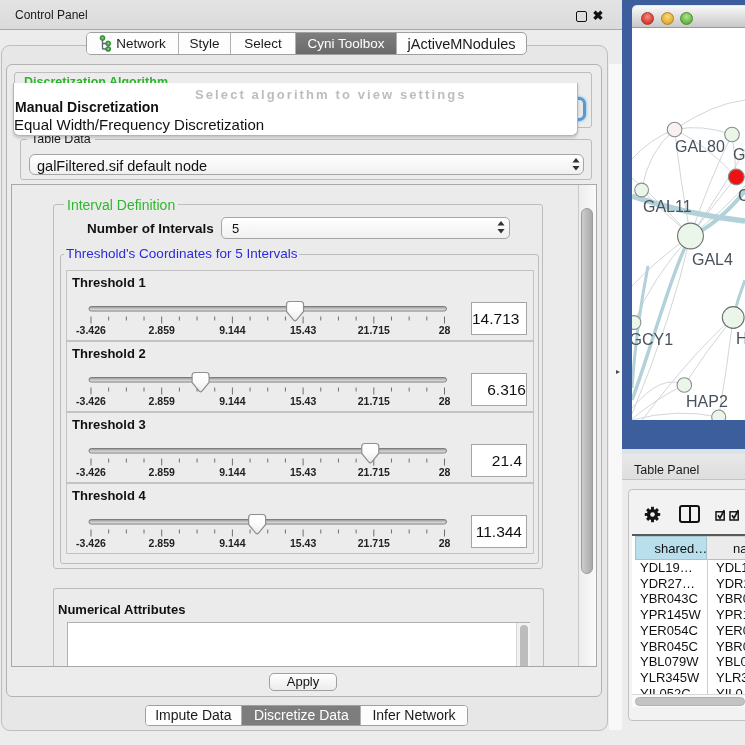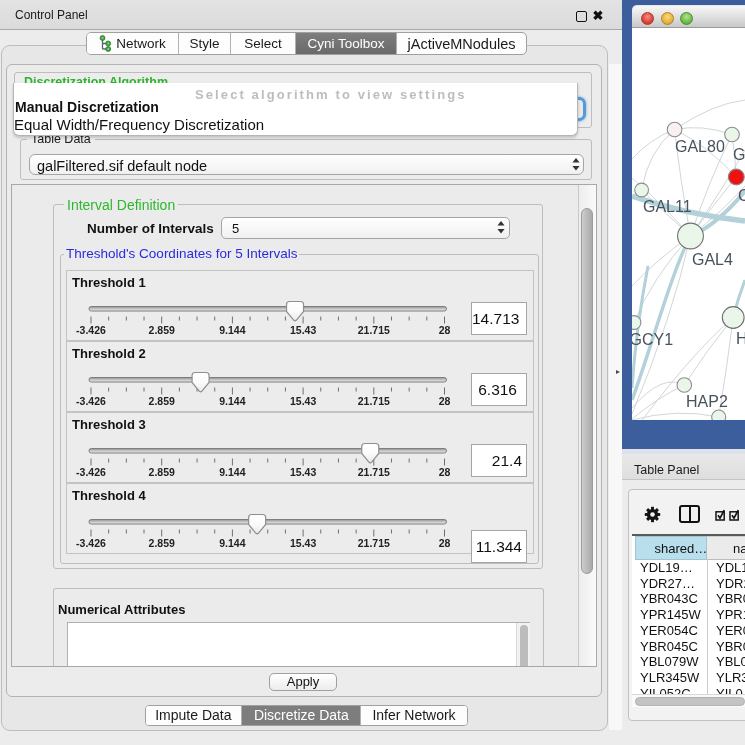--- a/index.html
+++ b/index.html
@@ -160,21 +160,21 @@
       <line x1="359.82" y1="45.5" x2="359.82" y2="49.5" stroke="#6f6f6f" stroke-width="1"></line>
       <line x1="377.50" y1="45.5" x2="377.50" y2="52.5" stroke="#6f6f6f" stroke-width="1"></line>
     <text x="24.0" y="63" text-anchor="middle" font-size="10.5" font-weight="bold" fill="#222">-3.426</text>
       <text x="94.7" y="63" text-anchor="middle" font-size="10.5" font-weight="bold" fill="#222">2.859</text>
       <text x="165.4" y="63" text-anchor="middle" font-size="10.5" font-weight="bold" fill="#222">9.144</text>
       <text x="236.1" y="63" text-anchor="middle" font-size="10.5" font-weight="bold" fill="#222">15.43</text>
       <text x="306.8" y="63" text-anchor="middle" font-size="10.5" font-weight="bold" fill="#222">21.715</text>
       <text x="377.5" y="63" text-anchor="middle" font-size="10.5" font-weight="bold" fill="#222">28</text>
     <path d="M 125.08,33.5 Q 125.08,30.5 128.08,30.5 L 139.08,30.5 Q 142.08,30.5 142.08,33.5 L 142.08,40.5 L 134.78,49.3 Q 133.58,50.3 132.38,49.3 L 125.08,40.5 Z" fill="url(#thm1)" stroke="#8f8f8f" stroke-width="1.2"></path>
   </svg>
-  <div class="abs" style="left:404px;top:31px;width:56px;height:33px;background:#ffffff;border:1px solid #a5a5a5;box-sizing:border-box;font-size:15.5px;color:#111;text-align:right;line-height:31px;padding-right:9px;"><span style="position:relative;right:0;">6.316</span></div>
+  <div class="abs" style="left:404px;top:31px;width:56px;height:33px;background:#ffffff;border:1px solid #a5a5a5;box-sizing:border-box;font-size:15.5px;color:#111;text-align:right;line-height:31px;padding-right:0;"><span style="position:relative;right:0;">6.316</span></div>
 </div>
 <div class="abs" style="left:66px;top:412px;width:468px;height:71px;border:1px solid #c3c3c3;background:#ececec;box-sizing:border-box;">
   <div class="abs" style="left:5px;top:4px;font-size:13px;font-weight:bold;color:#111;">Threshold 3</div>
   <svg class="abs" style="left:0;top:0;" width="466" height="69" viewBox="0 0 466 69">
     <defs>
       <linearGradient id="trk2" x1="0" y1="0" x2="0" y2="1">
         <stop offset="0" stop-color="#909090"></stop>
           <stop offset="0.55" stop-color="#c9c9c9"></stop>
           <stop offset="1" stop-color="#efefef"></stop>
       </linearGradient>
@@ -254,21 +254,21 @@
       <line x1="359.82" y1="45.5" x2="359.82" y2="49.5" stroke="#6f6f6f" stroke-width="1"></line>
       <line x1="377.50" y1="45.5" x2="377.50" y2="52.5" stroke="#6f6f6f" stroke-width="1"></line>
     <text x="24.0" y="63" text-anchor="middle" font-size="10.5" font-weight="bold" fill="#222">-3.426</text>
       <text x="94.7" y="63" text-anchor="middle" font-size="10.5" font-weight="bold" fill="#222">2.859</text>
       <text x="165.4" y="63" text-anchor="middle" font-size="10.5" font-weight="bold" fill="#222">9.144</text>
       <text x="236.1" y="63" text-anchor="middle" font-size="10.5" font-weight="bold" fill="#222">15.43</text>
       <text x="306.8" y="63" text-anchor="middle" font-size="10.5" font-weight="bold" fill="#222">21.715</text>
       <text x="377.5" y="63" text-anchor="middle" font-size="10.5" font-weight="bold" fill="#222">28</text>
     <path d="M 181.64,33.5 Q 181.64,30.5 184.64,30.5 L 195.64,30.5 Q 198.64,30.5 198.64,33.5 L 198.64,40.5 L 191.34,49.3 Q 190.14,50.3 188.94,49.3 L 181.64,40.5 Z" fill="url(#thm3)" stroke="#8f8f8f" stroke-width="1.2"></path>
   </svg>
-  <div class="abs" style="left:404px;top:46px;width:56px;height:33px;background:#ffffff;border:1px solid #a5a5a5;box-sizing:border-box;font-size:15.5px;color:#111;text-align:right;line-height:31px;padding-right:4px;"><span style="position:relative;right:0;">11.344</span></div>
+  <div class="abs" style="left:404px;top:31px;width:56px;height:33px;background:#ffffff;border:1px solid #a5a5a5;box-sizing:border-box;font-size:15.5px;color:#111;text-align:right;line-height:31px;padding-right:4px;"><span style="position:relative;right:0;">11.344</span></div>
 </div>
 
 <div class="abs" style="left:578px;top:185px;width:18px;height:481px;background:linear-gradient(to right,#ededed,#fafafa);border-left:1px solid #c9c9c9;box-sizing:border-box;"></div>
 <div class="abs" style="left:581px;top:208px;width:12px;height:366px;border-radius:6px;background:linear-gradient(to right,#cdcdcd,#a9a9a9);border:1px solid #9c9c9c;box-sizing:border-box;"></div>
 
 <div class="abs" style="left:269px;top:673px;width:68px;height:18px;background:linear-gradient(#ffffff,#ececec);border:1px solid #a0a0a0;border-radius:5px;box-sizing:border-box;text-align:center;font-size:13px;color:#111;line-height:16px;">Apply</div>
 
 <div class="abs" style="left:144.5px;top:704.5px;width:321px;height:19px;border:1px solid #a0a0a0;border-radius:4px;background:#fdfdfd;overflow:hidden;font-size:14px;">
   <div class="seg" style="left:0;width:96.7px;">Impute Data</div>
   <div class="seg dark" style="left:96.7px;width:119.3px;background:#7d7d7d;">Discretize Data</div>

